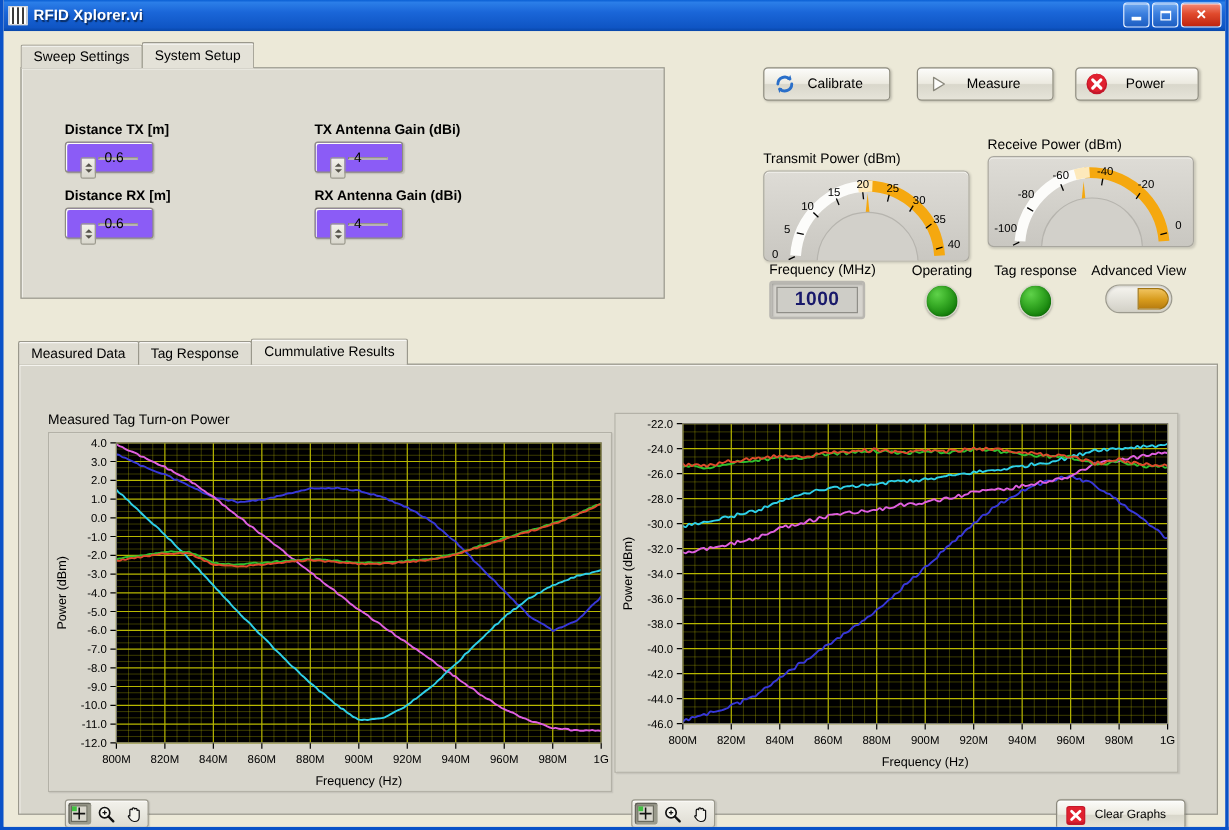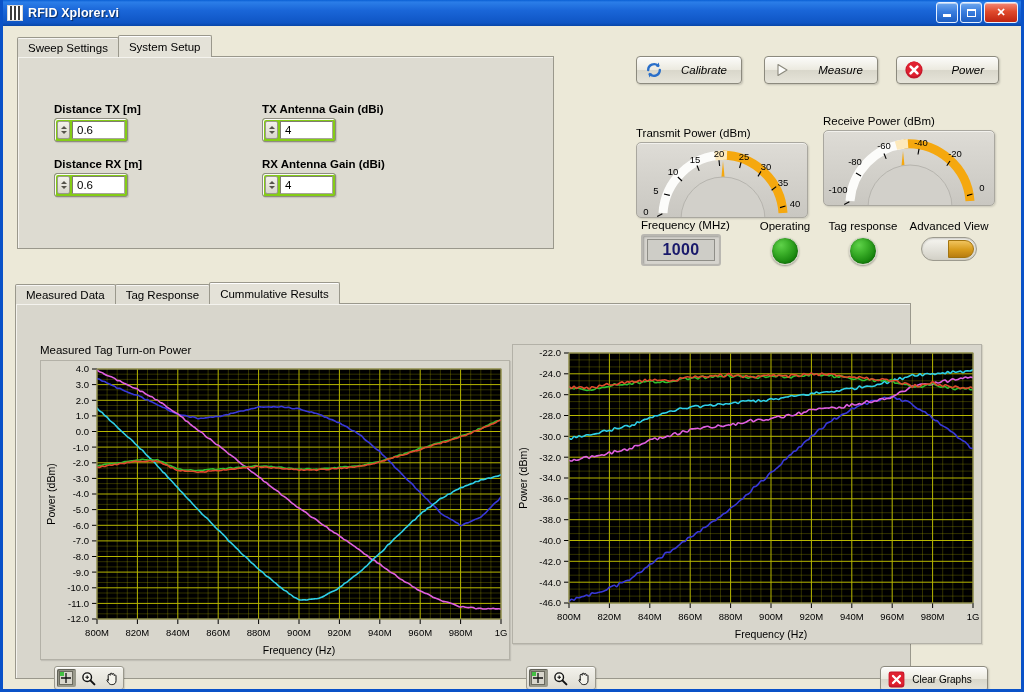--- a/index.html
+++ b/index.html
@@ -106,25 +106,25 @@
     box-shadow: inset 1px 1px 0 #f4f3ee;
   }
   #upper-panel { height: 193px; }
 
   
   .field { position: absolute; }
   .field-label { font-size: 11.5px; color:#000; margin-bottom: 3px; white-space: nowrap; font-weight: bold; }
   .numctl {
     display: flex; align-items: stretch;
     width: 74px; height: 24px;
-    background: #84cc16;
+    background: #8b5cf6;
     border: 1px solid #8e8c80;
     border-radius: 3px;
     box-shadow: inset 1px 1px 0 #fbfbf7, 1px 1px 1px rgba(0,0,0,.12);
-    padding: 2px;
+    padding: 12px;
   }
   .spinner {
     width: 13px; height: 18px;
     border: 1px solid #9b998d;
     background: linear-gradient(to bottom,#f2f1ea,#d9d7cd);
     display: flex; flex-direction: column; align-items: center; justify-content: center;
     border-radius: 2px;
     flex: 0 0 auto;
   }
   .spin-up, .spin-dn { width: 0; height: 0; border-left: 3px solid transparent; border-right: 3px solid transparent; }
@@ -148,21 +148,21 @@
     height: 28px;
     background: linear-gradient(to bottom,#fcfcfa 0%,#eceae0 48%,#d9d7cb 52%,#e6e4d9 100%);
     border: 1px solid #8c8a7e;
     border-radius: 4px;
     display: flex; align-items: center;
     box-shadow: inset 0 1px 0 #fff, 1px 1px 2px rgba(0,0,0,.18);
     font-size: 11.5px; color: #000;
   }
   .actbtn .ic { width: 22px; height: 22px; margin-left: 6px; flex: 0 0 auto;
                 display:flex;align-items:center;justify-content:center; }
-  .actbtn .lbl { flex: 1; text-align: right; padding-right: 14px; font-style: italic; }
+  .actbtn .lbl { flex: 1; text-align: center; padding-right: 14px; }
 
   
   .gauge-wrap { position: absolute; }
   .gauge-title { font-size: 11.5px; color: #000; margin-bottom: 3px; }
   .gauge {
     width: 172px; height: 76px;
     background: linear-gradient(to bottom,#dedcd6,#c9c7c1);
     border: 1px solid #a9a79f;
     border-radius: 5px;
     box-shadow: inset 0 1px 0 #f2f1ed, 1px 1px 2px rgba(0,0,0,.14);
@@ -210,21 +210,21 @@
   }
   .toggle-knob {
     position: absolute; right: 2px; top: 2px;
     width: 26px; height: 18px;
     border-radius: 0 9px 9px 0;
     background: linear-gradient(to bottom,#f0c35e,#d79b1c 55%,#b87d10);
     border: 1px solid #a37510;
   }
 
   
-  #lower-tabs { position: absolute; left: 12px; top: 256px; width: 896px; height: 398px; }
+  #lower-tabs { position: absolute; left: 12px; top: 256px; width: 1000px; height: 398px; }
   #lower-panel { height: 376px; background: #d8d6cc; }
 
   .graph-block { position: absolute; }
   .graph-title { font-size: 11.5px; color: #000; margin-bottom: 4px; }
   .graph-frame {
     background: #d8d6cc;
     border: 1px solid #b3b1a7;
     box-shadow: inset 1px 1px 0 #f0efe9, 1px 1px 1px rgba(0,0,0,.1);
     position: relative;
   }

